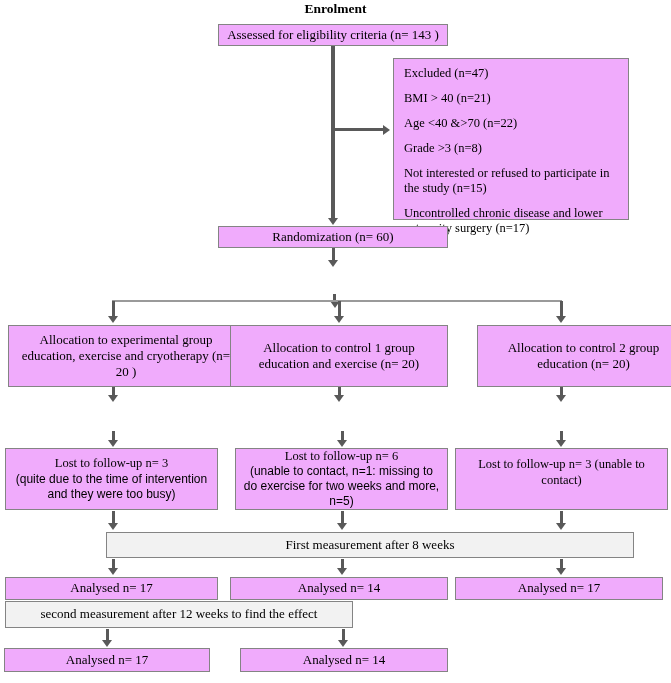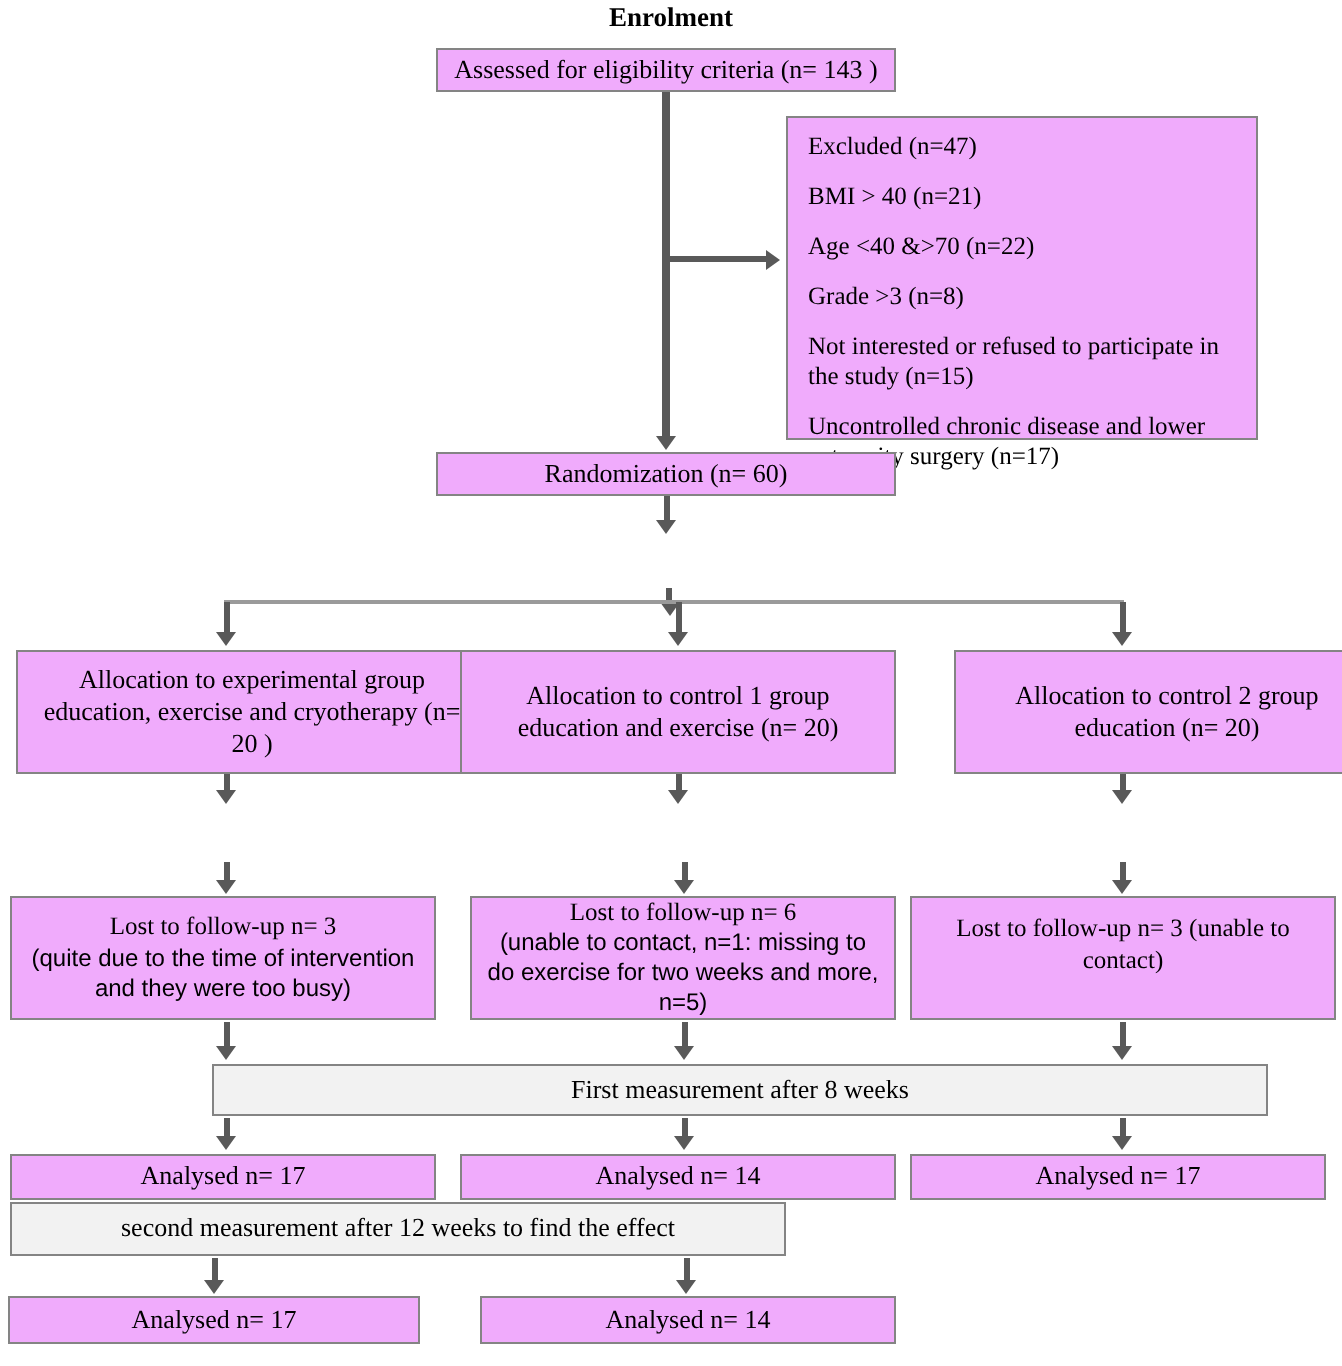--- a/index.html
+++ b/index.html
@@ -114,21 +114,21 @@
   <div class="box bar" style="left:70px; top:532px; width:528px; height:26px;margin-left:36px;">First measurement after 8 weeks</div>
 
   <div class="arrow-down" style="left:111.5px; top:559px; height:9px;"></div>
   <div class="arrow-down" style="left:340.5px; top:559px; height:9px;"></div>
   <div class="arrow-down" style="left:559.5px; top:559px; height:9px;"></div>
 
   <div class="box" style="left:5px; top:577px; width:213px; height:23px;">Analysed n= 17</div>
   <div class="box" style="left:230px; top:577px; width:218px; height:23px;">Analysed n= 14</div>
   <div class="box" style="left:455px; top:577px; width:208px; height:23px;">Analysed n= 17</div>
 
-  <div class="box bar" style="left:5px; top:601px; width:388px; height:27px;">second measurement after 12 weeks to find the effect</div>
+  <div class="box bar" style="left:5px; top:601px; width:348px; height:27px;">second measurement after 12 weeks to find the effect</div>
 
   <div class="arrow-down" style="left:105.5px; top:629px; height:11px;"></div>
   <div class="arrow-down" style="left:341.5px; top:629px; height:11px;"></div>
 
   <div class="box" style="left:4px; top:648px; width:206px; height:24px;">Analysed n= 17</div>
   <div class="box" style="left:240px; top:648px; width:208px; height:24px;">Analysed n= 14</div>
 
 </div>
 
 </body></html>

